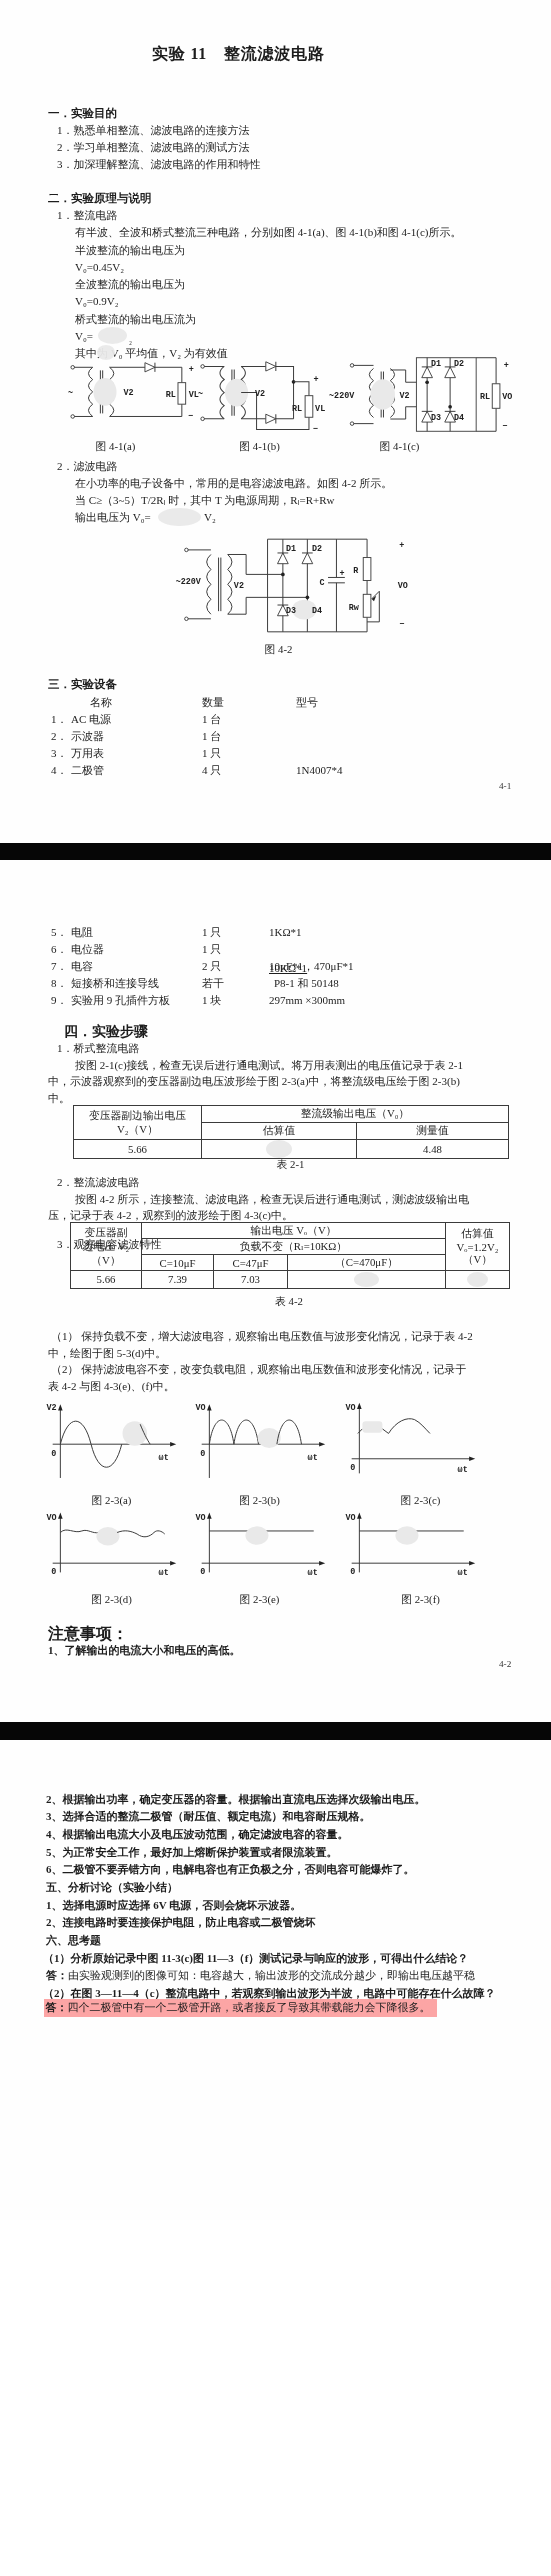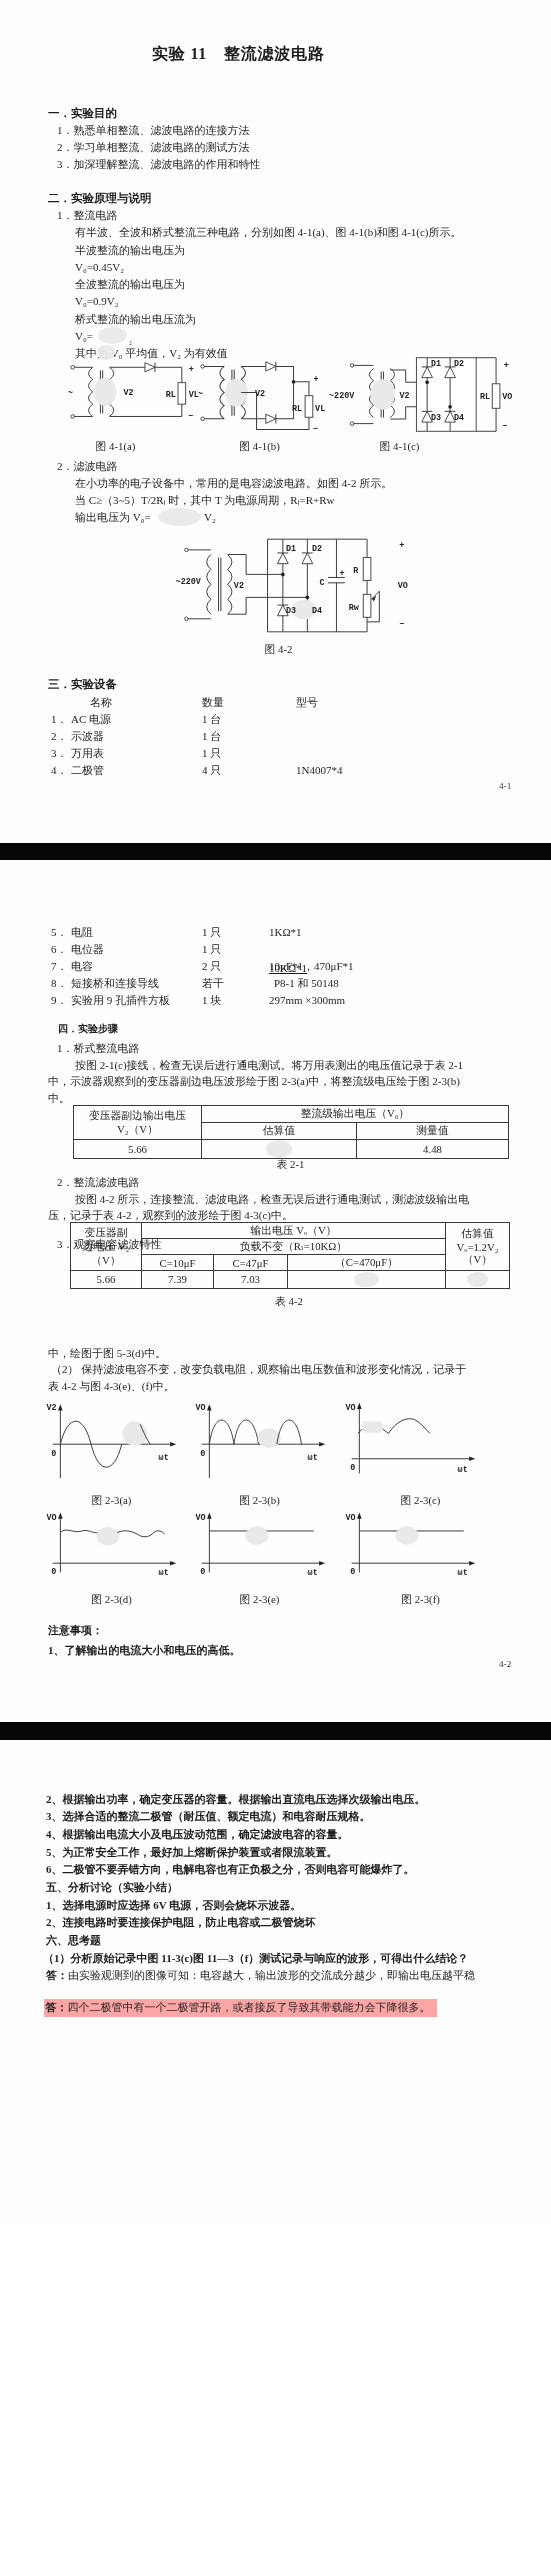--- a/index.html
+++ b/index.html
@@ -220,21 +220,21 @@
   <div class="t" style="left:269px;top:960px;">10μF*1，470μF*1</div>
   <div class="t" style="left:51px;top:977px;">8．</div>
   <div class="t" style="left:71px;top:977px;">短接桥和连接导线</div>
   <div class="t" style="left:202px;top:977px;">若干</div>
   <div class="t" style="left:274px;top:977px;">P8-1 和 50148</div>
   <div class="t" style="left:51px;top:994px;">9．</div>
   <div class="t" style="left:71px;top:994px;">实验用 9 孔插件方板</div>
   <div class="t" style="left:202px;top:994px;">1 块</div>
   <div class="t" style="left:269px;top:994px;">297mm ×300mm</div>
 
-  <div class="t b" style="left:58px;top:1023px;font-size:10px;">四．实验步骤</div>
+  <div class="t b" style="left:64px;top:1023px;font-size:14px;">四．实验步骤</div>
   <div class="t" style="left:57px;top:1042px;">1．桥式整流电路</div>
   <div class="t" style="left:75px;top:1059px;">按图 2-1(c)接线，检查无误后进行通电测试。将万用表测出的电压值记录于表 2-1</div>
   <div class="t" style="left:48px;top:1075px;">中，示波器观察到的变压器副边电压波形绘于图 2-3(a)中，将整流级电压绘于图 2-3(b)</div>
   <div class="t" style="left:48px;top:1092px;">中。</div>
 
   <table class="doc" style="left:73px;top:1105px;width:435px;">
     <colgroup>
         <col style="width:128px">
         <col style="width:155px">
         <col style="width:152px">
@@ -299,20 +299,21 @@
       <td>7.39</td>
       <td>7.03</td>
       <td><span class="iblob" style="width:24.6px;height:15.4px;"></span></td>
       <td><span class="iblob" style="width:21.5px;height:15.4px;"></span></td>
     </tr>
   </tbody>
     </table>
   <div class="t cap" style="left:70px;top:1295px;width:438px;">表 4-2</div>
 
   <div class="t" style="left:57px;top:1238px;">3．观察电容滤波特性</div>
+  <div class="t" style="left:51px;top:1330px;">（1） 保持负载不变，增大滤波电容，观察输出电压数值与波形变化情况，记录于表 4-2</div>
   <div class="t" style="left:48px;top:1347px;">中，绘图于图 5-3(d)中。</div>
   <div class="t" style="left:51px;top:1363px;">（2） 保持滤波电容不变，改变负载电阻，观察输出电压数值和波形变化情况，记录于</div>
   <div class="t" style="left:48px;top:1380px;">表 4-2 与图 4-3(e)、(f)中。</div>
 
   <svg style="left:45px;top:1401px;" width="142" height="91" viewBox="0 0 185 118">
     <path class="w" d="M20,8 V100 M10,56 H166"></path>
     <polygon class="dot" points="17,12 20,4 23,12"></polygon>
       <polygon class="dot" points="163,53 171,56 163,59"></polygon>
     <path class="w" d="M20,56 C30,16 50,16 60,56 C70,96 90,96 100,56"></path>
     <circle class="bl" cx="117" cy="42" r="16"></circle>
@@ -374,34 +375,35 @@
     <path class="w" d="M20,26 H156"></path>
     <ellipse class="bl" cx="82" cy="32" rx="15" ry="12"></ellipse>
     <text x="2" y="12">VO</text>
     <text x="8" y="82">0</text>
     <text x="148" y="84">ωt</text>
   </svg>
   <div class="t cap" style="left:73px;top:1593px;width:77px;">图 2-3(d)</div>
   <div class="t cap" style="left:221px;top:1593px;width:77px;">图 2-3(e)</div>
   <div class="t cap" style="left:382px;top:1593px;width:77px;">图 2-3(f)</div>
 
-  <div class="t b" style="left:48px;top:1624px;font-size:11px;">注意事项：</div>
+  <div class="t b" style="left:48px;top:1624px;font-size:16px;">注意事项：</div>
   <div class="t b" style="left:48px;top:1644px;text-align:center;">1、了解输出的电流大小和电压的高低。</div>
   <div class="ftr" style="left:499px;top:1659px;">4-2</div>
 
   <div class="band" style="top:1722px;height:17.7px;"></div>
 
   <div class="t b" style="left:46px;top:1793px;">2、根据输出功率，确定变压器的容量。根据输出直流电压选择次级输出电压。</div>
   <div class="t b" style="left:46px;top:1810px;">3、选择合适的整流二极管（耐压值、额定电流）和电容耐压规格。</div>
   <div class="t b" style="left:46px;top:1828px;">4、根据输出电流大小及电压波动范围，确定滤波电容的容量。</div>
   <div class="t b" style="left:46px;top:1846px;">5、为正常安全工作，最好加上熔断保护装置或者限流装置。</div>
   <div class="t b" style="left:46px;top:1863px;">6、二极管不要弄错方向，电解电容也有正负极之分，否则电容可能爆炸了。</div>
   <div class="t b" style="left:46px;top:1881px;">五、分析讨论（实验小结）</div>
   <div class="t b" style="left:46px;top:1899px;">1、选择电源时应选择 6V 电源，否则会烧坏示波器。</div>
   <div class="t b" style="left:46px;top:1916px;">2、连接电路时要连接保护电阻，防止电容或二极管烧坏</div>
   <div class="t b" style="left:46px;top:1934px;">六、思考题</div>
   <div class="t b" style="left:43px;top:1952px;">（1）分析原始记录中图 11-3(c)图 11—3（f）测试记录与响应的波形，可得出什么结论？</div>
   <div class="t" style="left:46px;top:1969px;"><span class="b">答：</span><span>由实验观测到的图像可知：电容越大，输出波形的交流成分越少，即输出电压越平稳</span></div>
+  <div class="t b" style="left:43px;top:1987px;">（2）在图 3—11—4（c）整流电路中，若观察到输出波形为半波，电路中可能存在什么故障？</div>
   <div class="t hl" style="left:44px;top:1999px;"><span class="b">答：</span><span>四个二极管中有一个二极管开路，或者接反了导致其带载能力会下降很多。</span></div>
 
   <div class="ftr" style="left:501px;top:2537px;">4-3</div>
 </div>
 
 
 </body></html>

